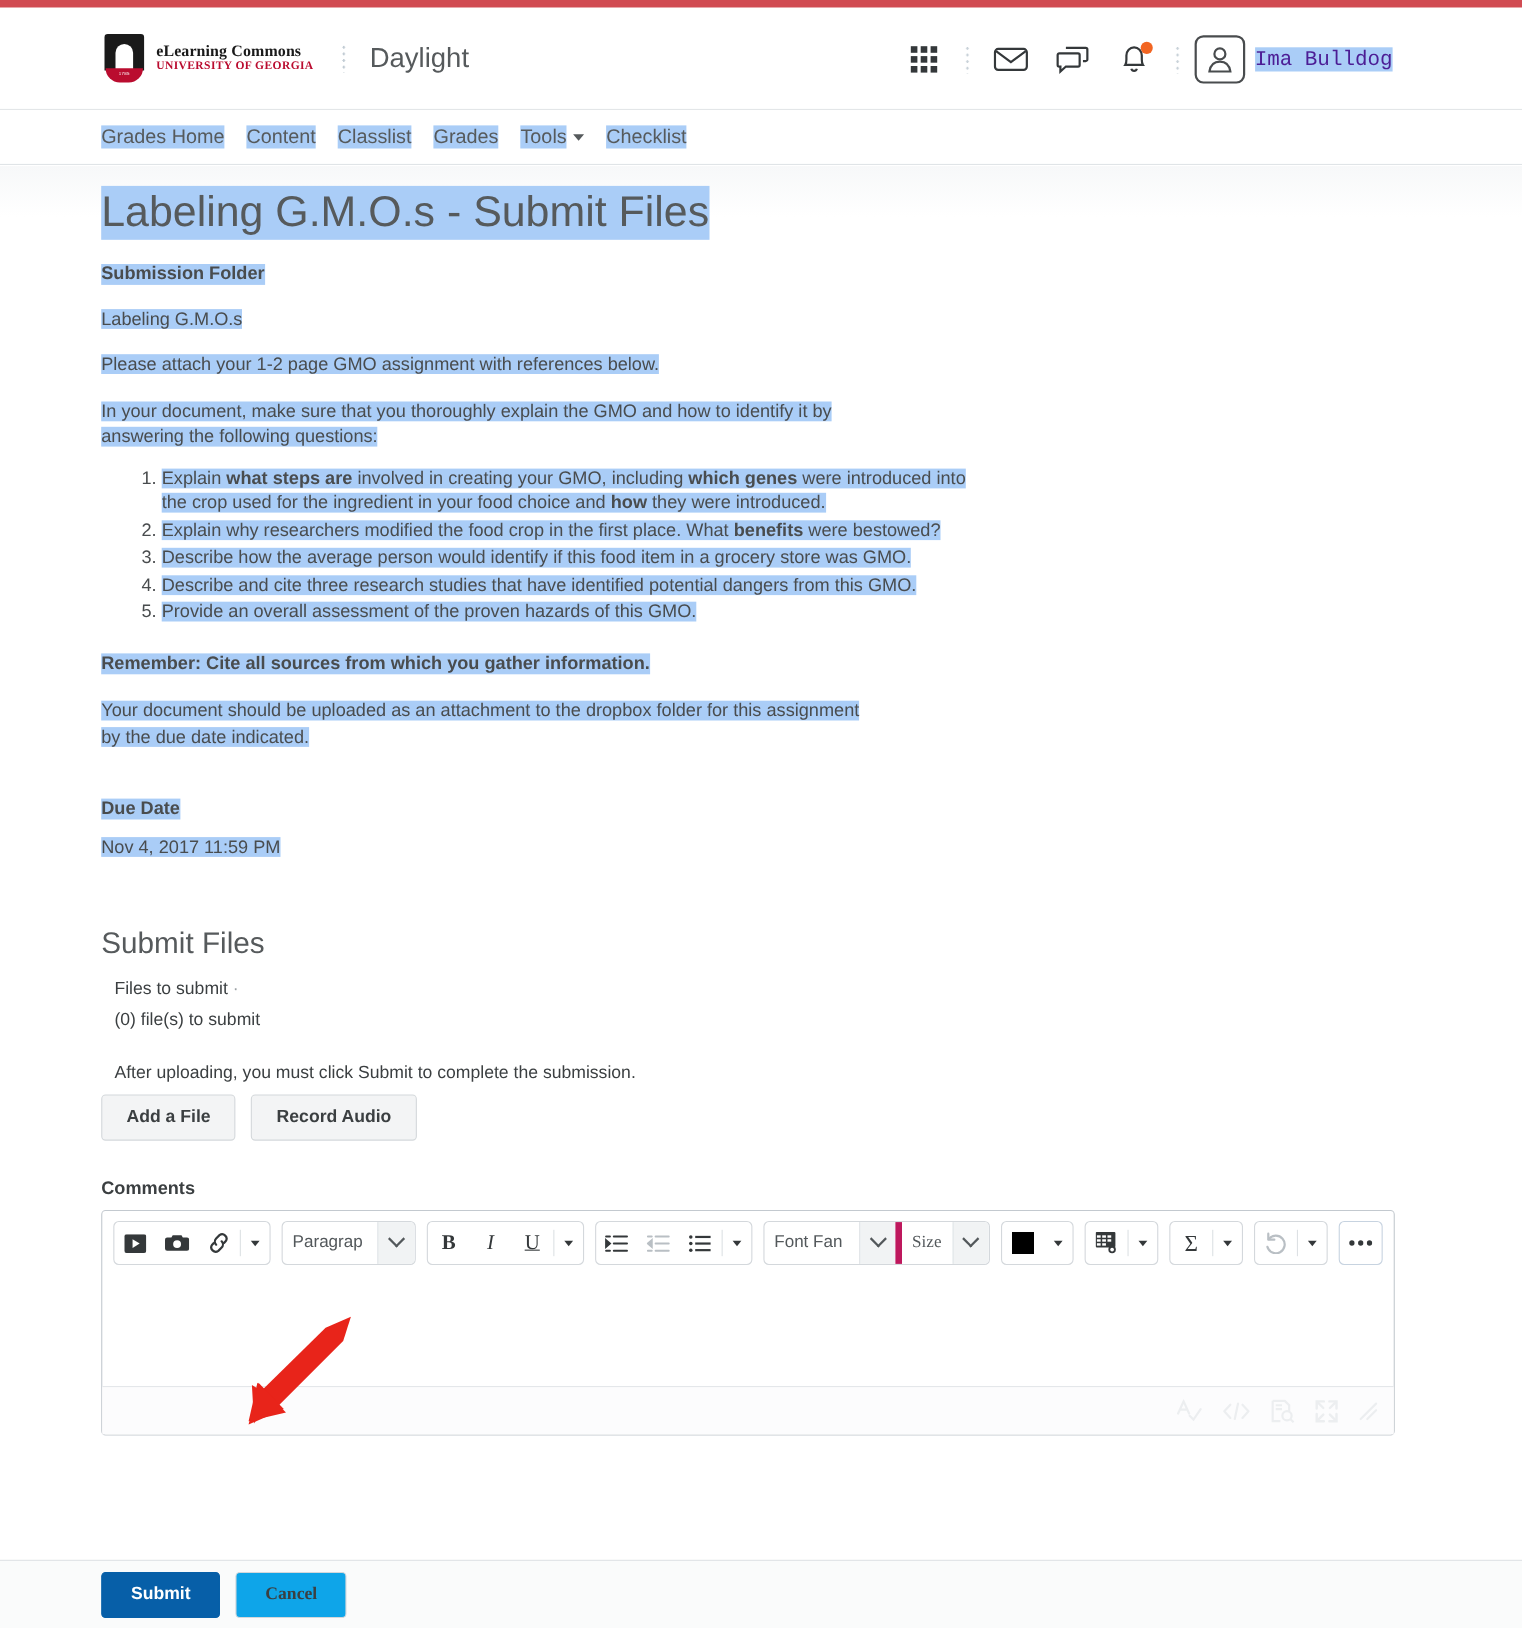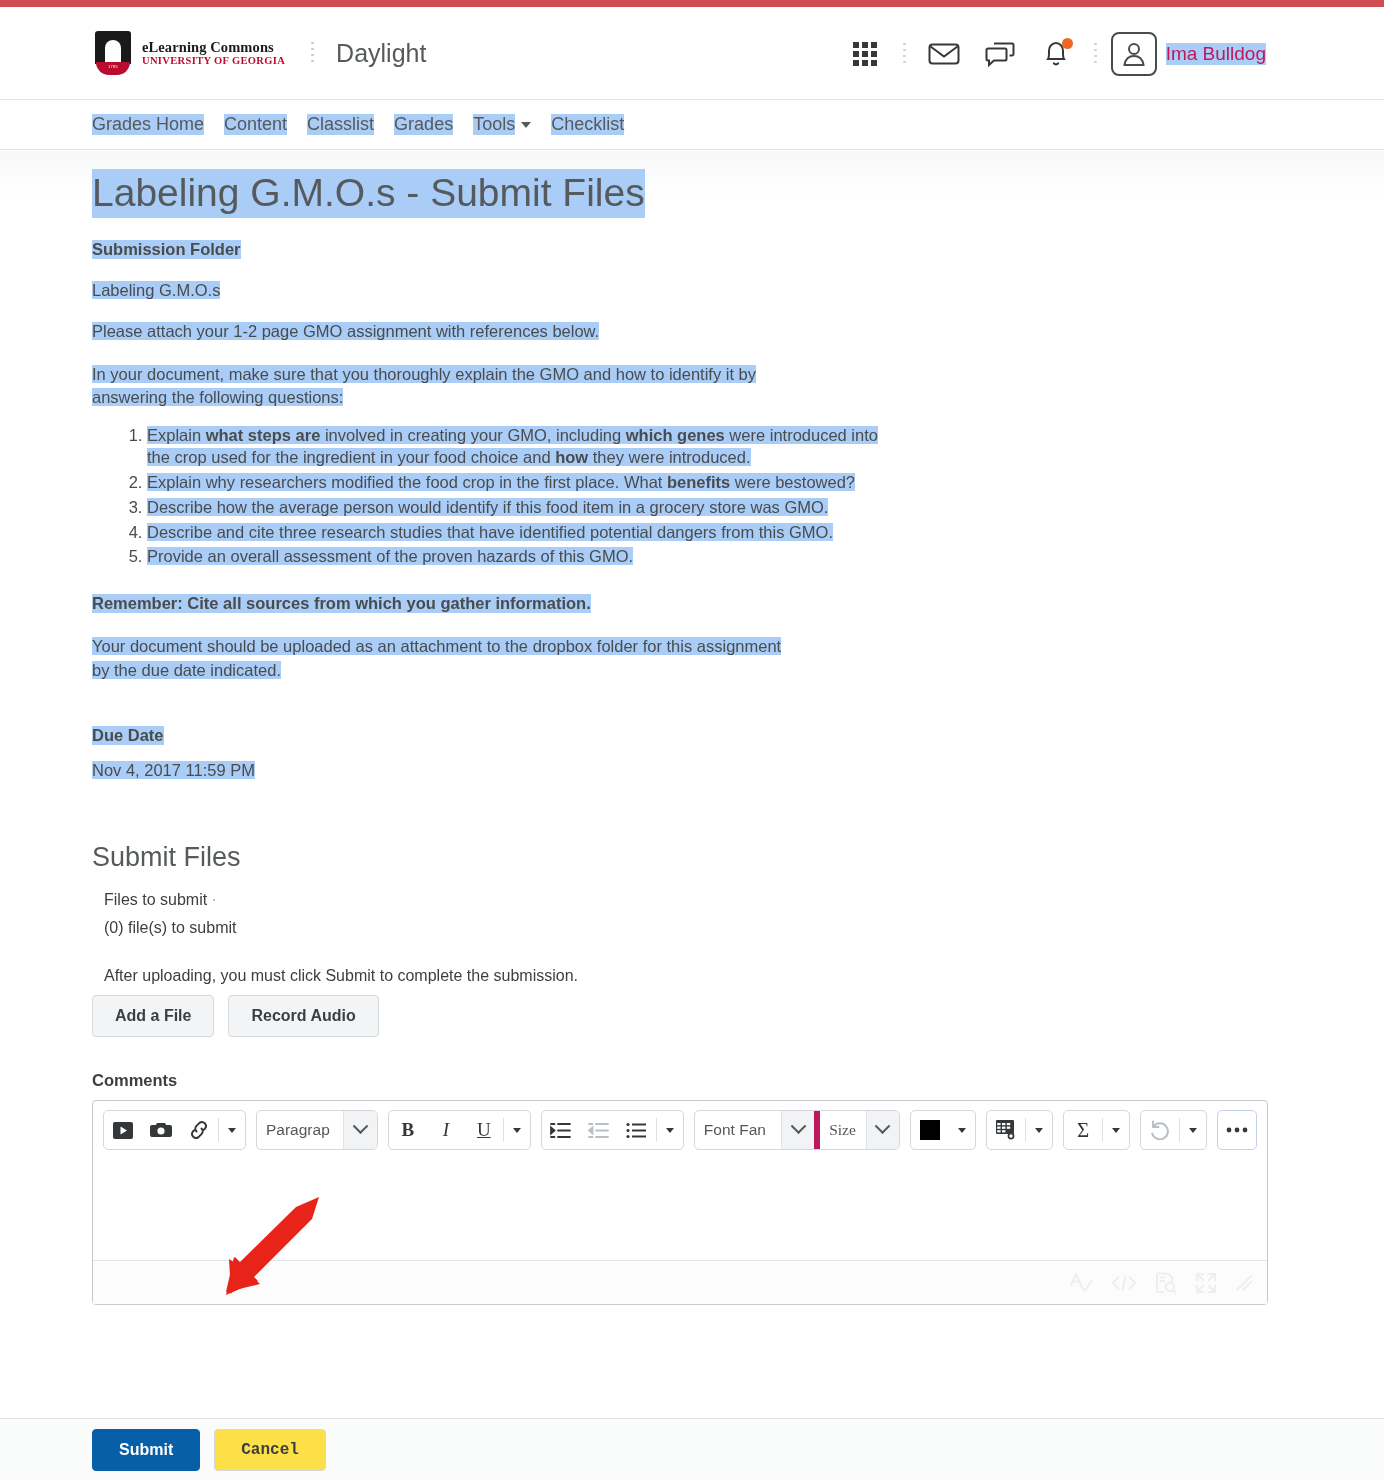--- a/index.html
+++ b/index.html
@@ -74,21 +74,21 @@
   }
   .bell-dot {
     position:absolute; right:11px; top:12px; width:11px; height:11px;
     border-radius:50%; background:#f26522;
   }
   #user-chip { display:flex; align-items:center; margin-left:4px; }
   #avatar-box {
     width:46px; height:44px; border:2px solid #494c4e; border-radius:8px;
     display:flex; align-items:center; justify-content:center;
   }
-  #user-name { font-size:19px; margin-left:9px; color:#be185d; }
+  #user-name { font-size:19px; margin-left:9px; color:#4c1d95;font-family:Liberation Mono, monospace; }
 
   
   #nav {
     height:50px; width:100%; background:#fff;
     border-bottom:1px solid #e0e4e7;
     display:flex; align-items:center; padding-left:92px;
   }
   .navitem { font-size:18px; color:#565a5c; margin-right:20px; display:flex; align-items:center; }
   .navitem:last-child { margin-right:0; }
   .caret-d {
@@ -189,23 +189,23 @@
     position:absolute; left:0; right:0; bottom:0; height:62px;
     background:#fafbfb; border-top:1px solid #dfe3e6;
     display:flex; align-items:center; padding-left:92px; gap:14px;
   }
   #btn-submit {
     background:#075fa8; color:#fff; border:1px solid #075fa8; border-radius:4px;
     font-size:16px; font-weight:bold; padding:11px 26px; cursor:pointer;
     font-family:"Liberation Sans", sans-serif;
   }
   #btn-cancel {
-    background:#fde047; color:#3b3f41; border:1px solid #d4d8db; border-radius:4px;
+    background:#0ea5e9; color:#3b3f41; border:1px solid #d4d8db; border-radius:4px;
     font-size:16px; font-weight:bold; padding:11px 26px; cursor:pointer;
-    font-family:Liberation Mono, monospace;
+    font-family:Liberation Serif, serif;
   }
 
   
   #red-arrow { position:absolute; left:200px; top:1040px; pointer-events:none; }
 </style>
 </head>
 <body>
 
 <div id="topbar"></div>
 

